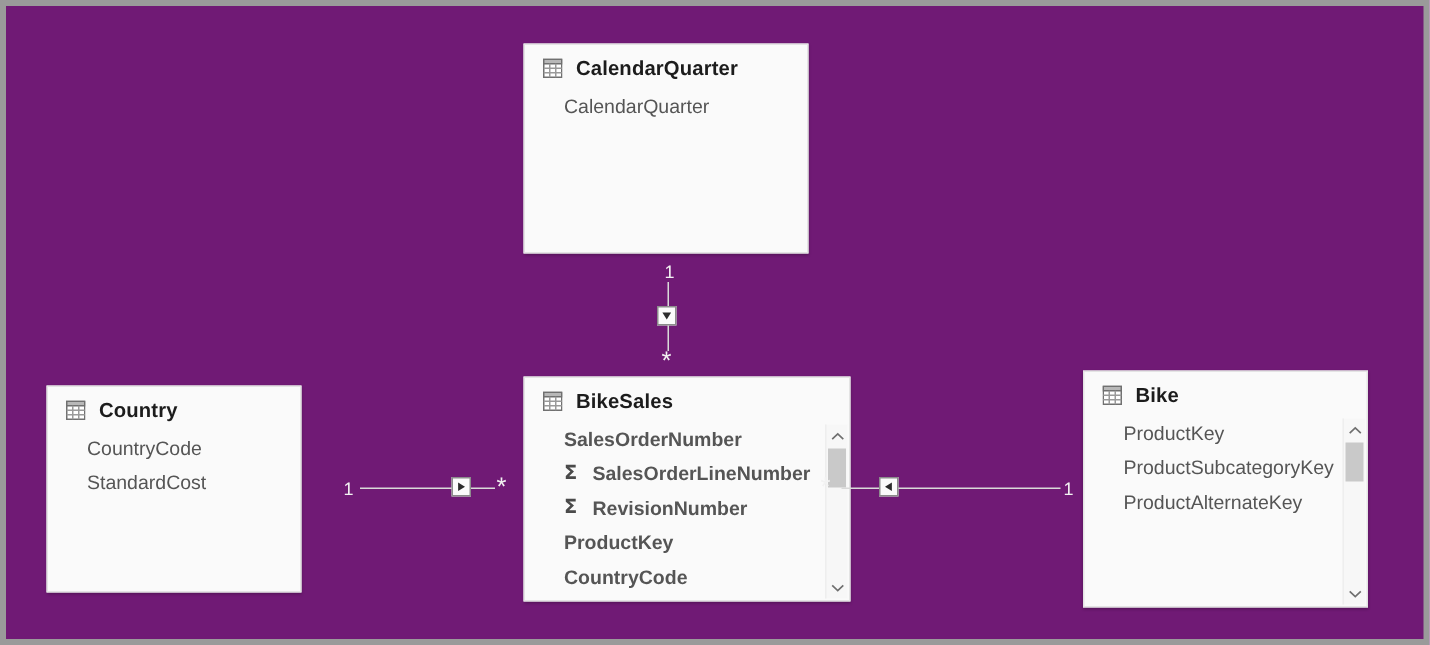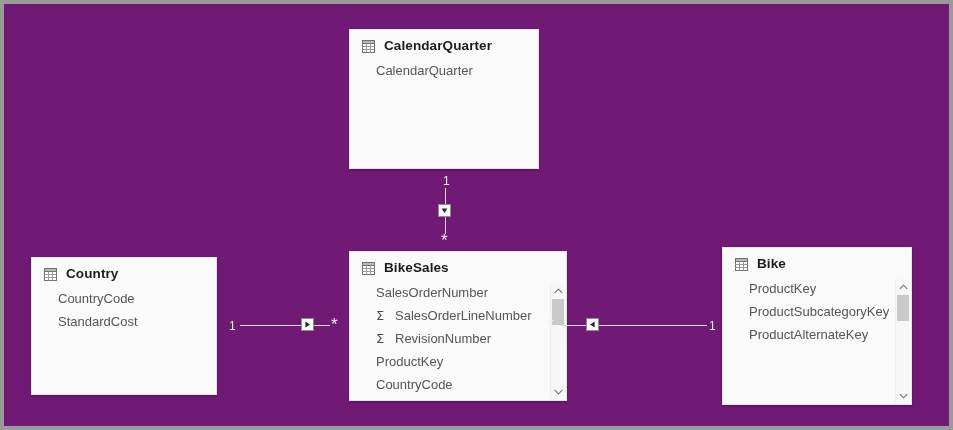--- a/index.html
+++ b/index.html
@@ -173,21 +173,21 @@
       </span>
       <span class="table-title">CalendarQuarter</span>
     </div>
     <div class="field-list">
       <div class="field-row">
         <span class="field-label">CalendarQuarter</span>
       </div>
     </div>
   </div>
 
-  <div class="table-card" style="left:27px; top:253px; width:186px; height:138px;">
+  <div class="table-card" style="left:27px; top:253px; width:170px; height:138px;">
     <div class="table-header">
       <span class="table-icon">
         <svg width="13" height="13" viewBox="0 0 13 13">
           <rect x="0.5" y="0.5" width="12" height="12" fill="#ffffff" stroke="#707070"></rect>
           <rect x="0.5" y="0.5" width="12" height="3" fill="#b8b8b8" stroke="#707070"></rect>
           <line x1="4.5" y1="3.5" x2="4.5" y2="12.5" stroke="#9a9a9a"></line>
           <line x1="8.5" y1="3.5" x2="8.5" y2="12.5" stroke="#9a9a9a"></line>
           <line x1="0.5" y1="6.5" x2="12.5" y2="6.5" stroke="#9a9a9a"></line>
           <line x1="0.5" y1="9.5" x2="12.5" y2="9.5" stroke="#9a9a9a"></line>
         </svg>
@@ -211,21 +211,21 @@
           <rect x="0.5" y="0.5" width="12" height="12" fill="#ffffff" stroke="#707070"></rect>
           <rect x="0.5" y="0.5" width="12" height="3" fill="#b8b8b8" stroke="#707070"></rect>
           <line x1="4.5" y1="3.5" x2="4.5" y2="12.5" stroke="#9a9a9a"></line>
           <line x1="8.5" y1="3.5" x2="8.5" y2="12.5" stroke="#9a9a9a"></line>
           <line x1="0.5" y1="6.5" x2="12.5" y2="6.5" stroke="#9a9a9a"></line>
           <line x1="0.5" y1="9.5" x2="12.5" y2="9.5" stroke="#9a9a9a"></line>
         </svg>
       </span>
       <span class="table-title">BikeSales</span>
     </div>
-    <div class="field-list" style="padding-right:16px;">
+    <div class="field-list" style="padding-right:16px;font-weight:bold;">
       <div class="field-row">
         <span class="field-label">SalesOrderNumber</span>
       </div>
       <div class="field-row has-sigma">
         <span class="sigma">Σ</span>
         <span class="field-label">SalesOrderLineNumber</span>
       </div>
       <div class="field-row has-sigma">
         <span class="sigma">Σ</span>
         <span class="field-label">RevisionNumber</span>

